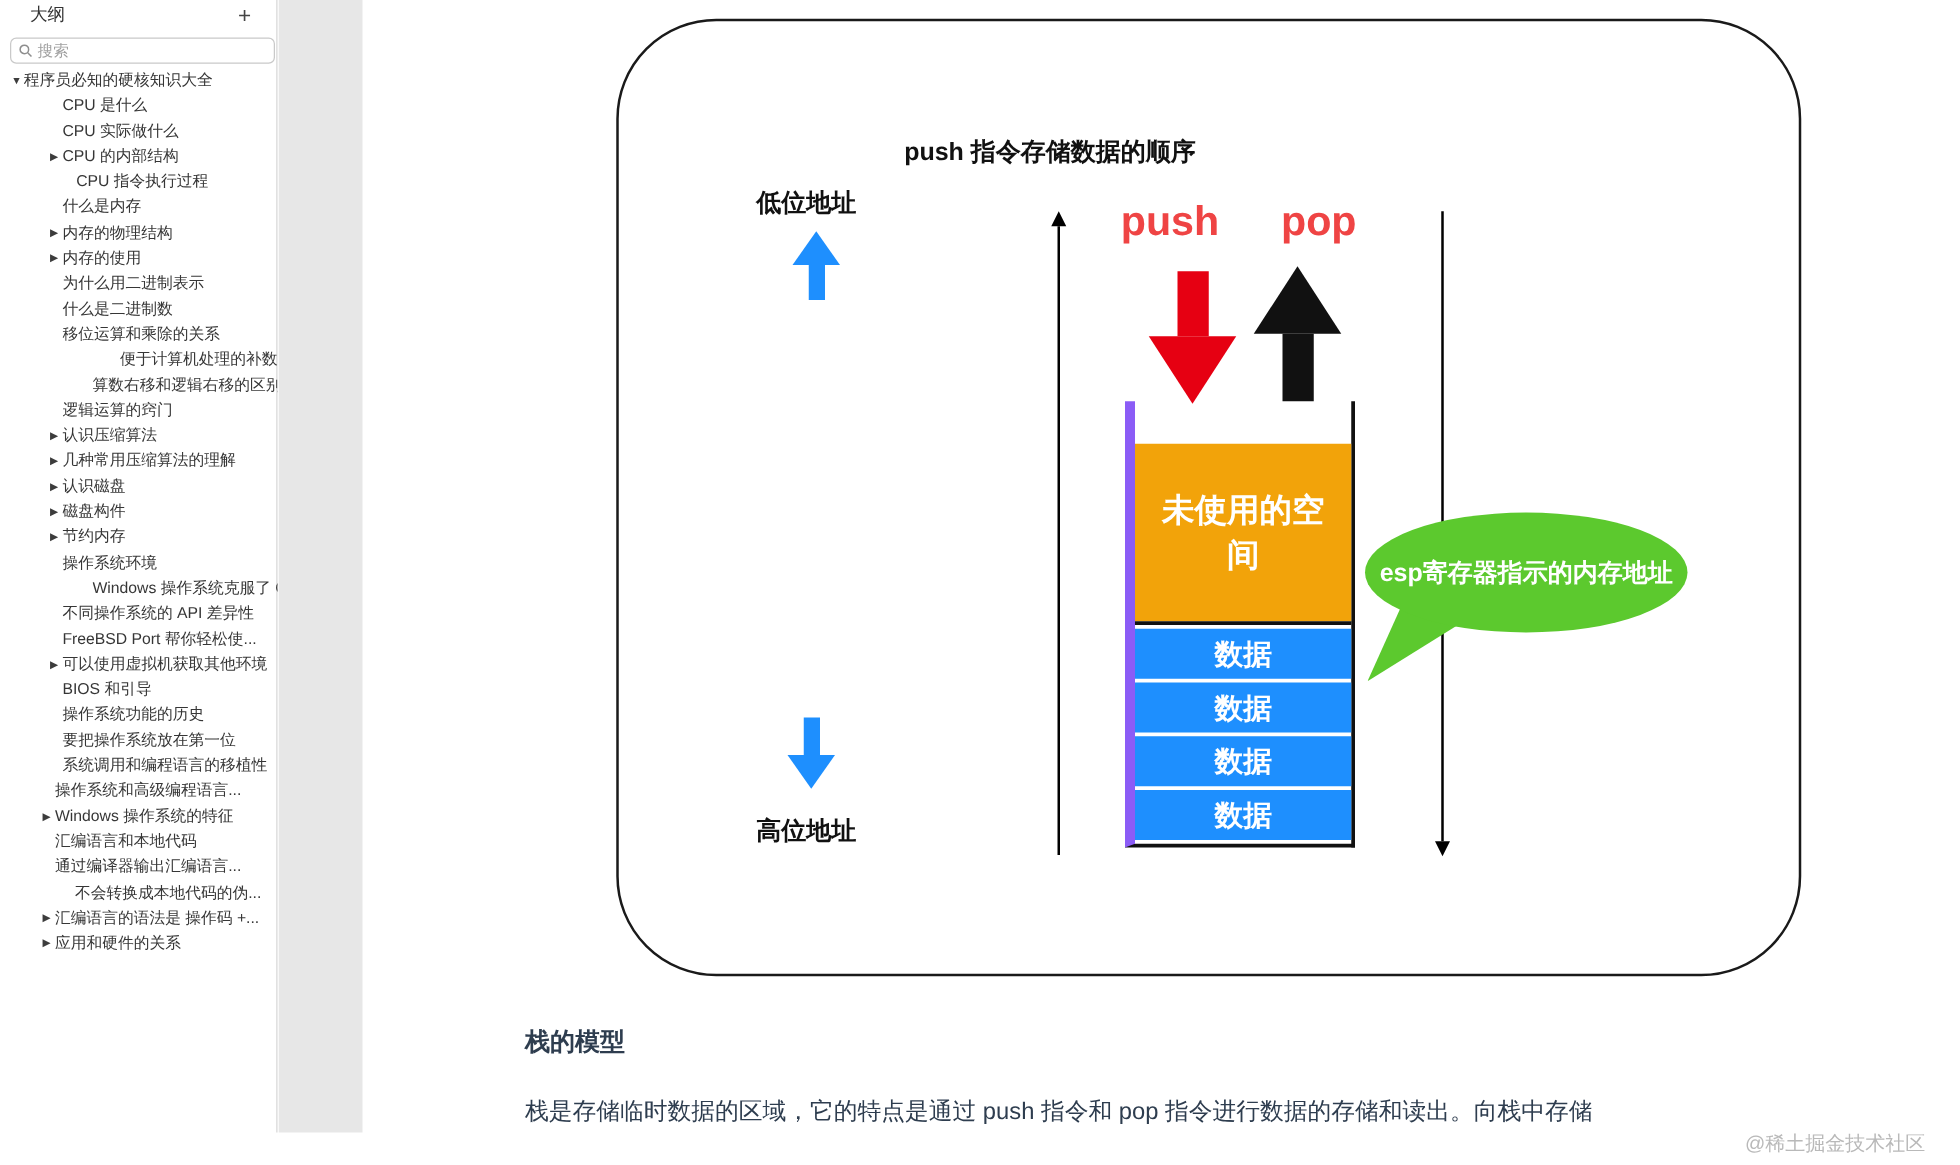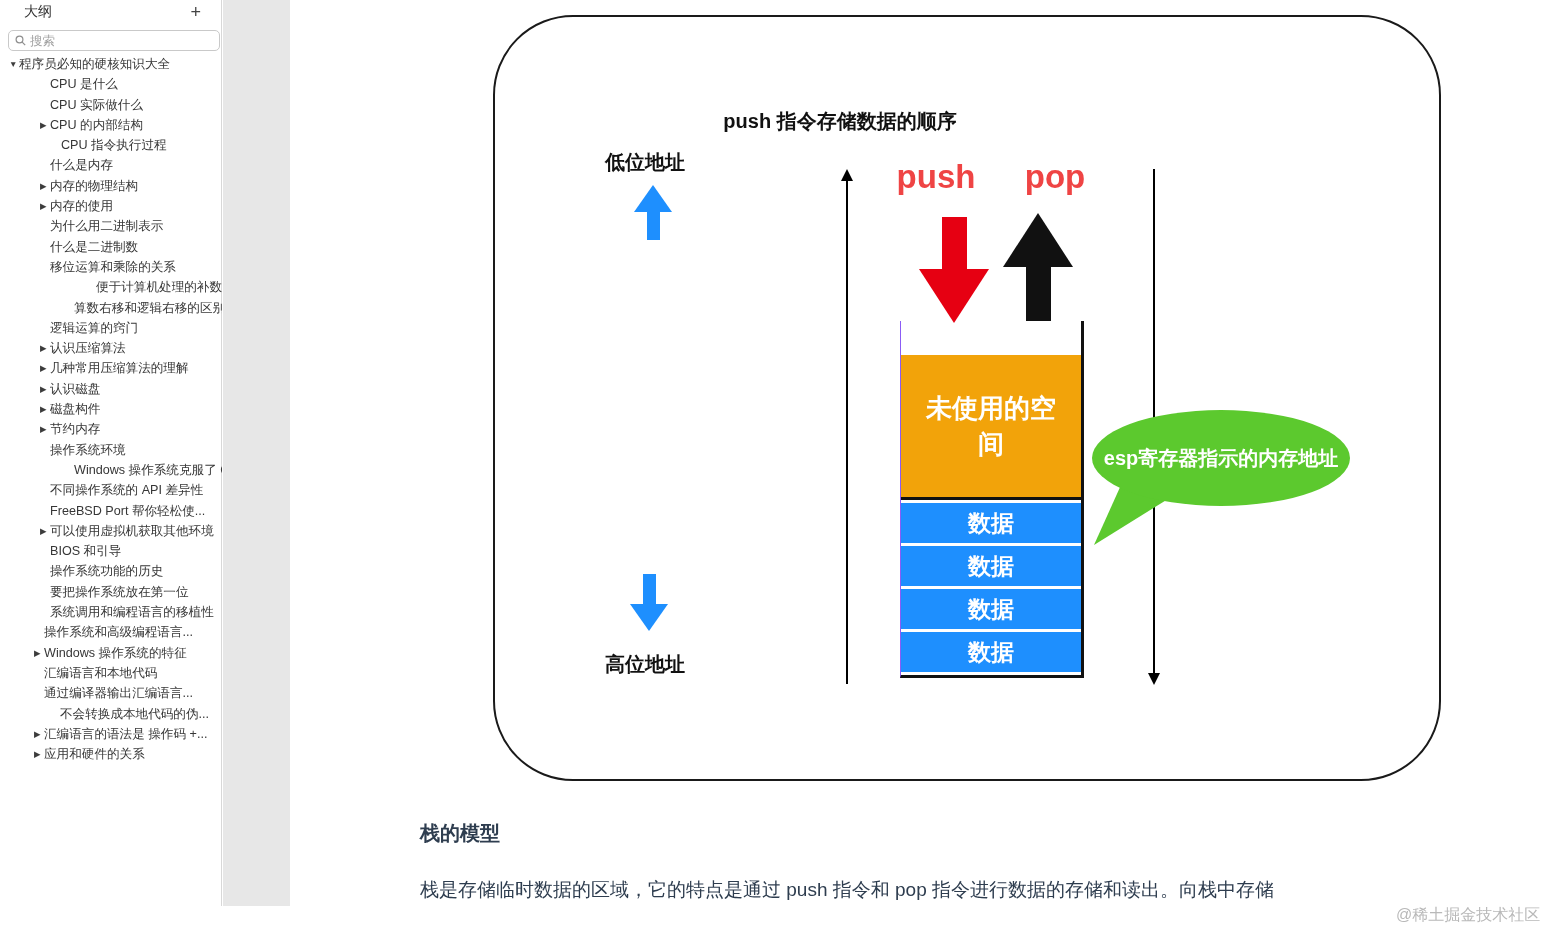--- a/index.html
+++ b/index.html
@@ -48,21 +48,21 @@
   .stem-black { width:25px; height:54px; background:var(--c-ink); }
 
   
   .axis { display:flex; flex-direction:column; align-items:center; }
   .axis-line { width:2px; background:#000; }
   .axis-head-up   { width:0; height:0; border-left:6px solid transparent; border-right:6px solid transparent; border-bottom:12px solid #000; }
   .axis-head-down { width:0; height:0; border-left:6px solid transparent; border-right:6px solid transparent; border-top:12px solid #000; }
 
   
   .stack { left:405px; top:304px; width:184px; height:357px;
-    border-left:1px solid #8b5cf6; border-right:3px solid #111; border-bottom:3px solid #111;
+    border-left:8px solid #8b5cf6; border-right:3px solid #111; border-bottom:3px solid #111;
     padding-top:34px; z-index:1; }
   .unused { height:142px; background:var(--c-orange); color:#fff; font-size:26px;
     font-weight:bold; display:flex; align-items:center; justify-content:center;
     text-align:center; line-height:1.4; padding:0 20px; }
   .stack-divider { height:3px; background:#111; }
   .cell { height:40px; margin-top:3px; background:var(--c-blue); color:#fff;
     font-size:23px; font-weight:bold; display:flex; align-items:center; justify-content:center; }
 
   
   .bubble { left:597px; top:393px; width:258px; height:96px; background:var(--c-green);

